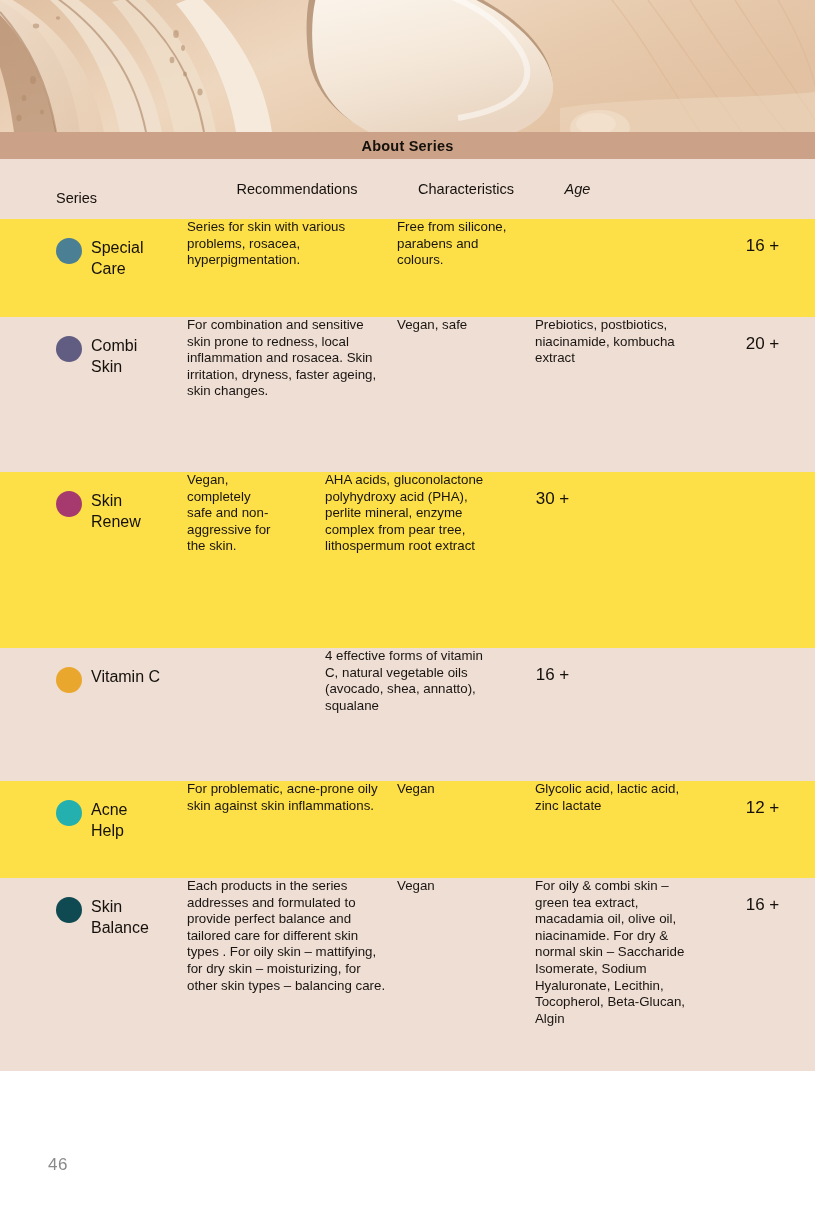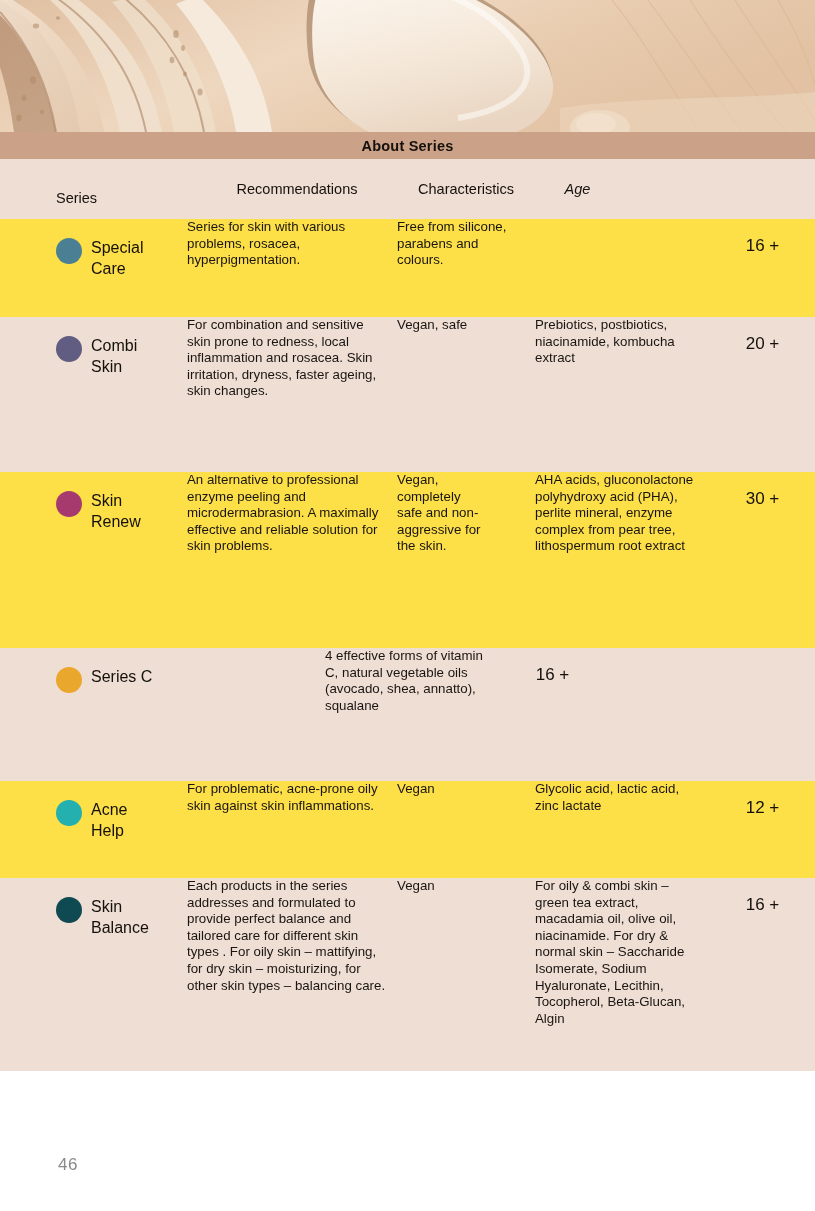--- a/index.html
+++ b/index.html
@@ -122,21 +122,21 @@
     color: #15100c;
     padding-top: 17px;
     text-align: center;
     display: block;
     font-weight: 400;
   }
 
   
   .page-number {
     position: absolute;
-    left: 58px;
+    left: 48px;
     top: 1155px;
     font-size: 17px;
     color: #8a8a8a;
     letter-spacing: 0.5px;
   }
 </style>
 </head>
 <body>
 
 <div class="hero">
@@ -257,38 +257,35 @@
         <span class="age-text">20 +</span>
       </div>
   </div>
 
   <div class="row plain" style="height:176px;">
     <div class="c-series">
       <span class="dot" style="background: rgb(166, 58, 110);"></span>
       <span class="series-name">Skin
 Renew</span>
     </div>
-    <div class="c-reco">
-        <div class="cell-text">An alternative to professional enzyme peeling and microdermabrasion. A maximally effective and reliable solution for skin problems.</div>
-      </div>
     <div class="c-char">
         <div class="cell-text" style="max-width:92px;">Vegan, completely safe and non-aggressive for the skin.</div>
       </div>
     <div class="c-act">
         <div class="cell-text">AHA acids, gluconolactone polyhydroxy acid (PHA), perlite mineral, enzyme complex from pear tree, lithospermum root extract</div>
       </div>
     <div class="c-age">
         <span class="age-text">30 +</span>
       </div>
   </div>
 
   <div class="row shaded" style="height:133px;">
     <div class="c-series">
       <span class="dot" style="background: rgb(234, 167, 46);"></span>
-      <span class="series-name">Series C</span>
+      <span class="series-name">Vitamin C</span>
     </div>
     <div class="c-char">
         <div class="cell-text"></div>
       </div>
     <div class="c-act">
         <div class="cell-text">4 effective forms of vitamin C, natural vegetable oils (avocado, shea, annatto), squalane</div>
       </div>
     <div class="c-age">
         <span class="age-text">16 +</span>
       </div>

